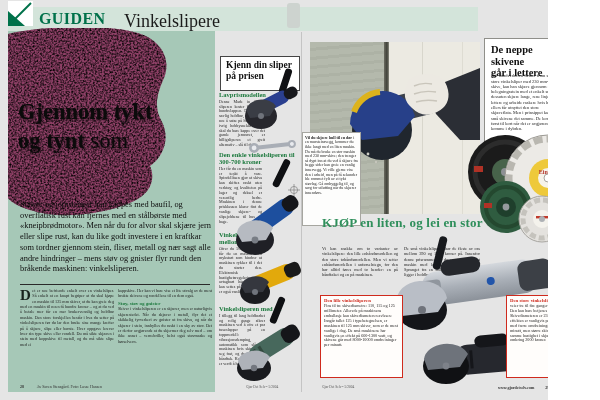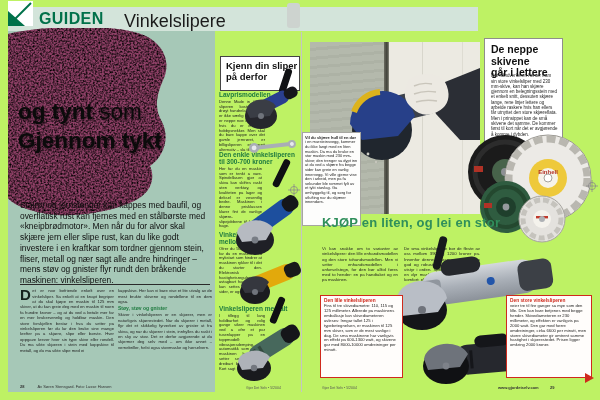--- a/index.html
+++ b/index.html
@@ -1,17 +1,17 @@
 <!DOCTYPE html>
 <html><head>
 <meta charset="utf-8">
 <style>
   html,body{margin:0;padding:0;background:#ffffff;}
-  #canvas{position:relative;width:600px;height:400px;background:#bef264;
-          font-family:Liberation Sans, sans-serif;overflow:hidden;}
+  #canvas{position:relative;width:548px;height:400px;background:#e5e5e5;
+          font-family:Liberation Serif, serif;overflow:hidden;}
   .abs{position:absolute;}
   
   .tw{position:absolute;overflow:hidden;}
   .tx{transform:scale(.5);transform-origin:0 0;width:200%;
       font-size:8.4px;line-height:10.8px;text-align:justify;color:#1d1d1d;}
   .cap{float:left;font-size:30px;line-height:25px;font-weight:bold;margin:1px 3px 0 0;color:#16231c;}
   .shead{position:absolute;width:77px;font-size:6.5px;line-height:7.4px;font-weight:bold;color:#1e7a3f;}
   .greensub{font-weight:bold;color:#1e7a3f;font-size:10px;margin:4px 0 1px 0;text-align:left;}
   .boxtitle{font-weight:bold;font-size:9.5px;line-height:11px;color:#111;}
   .redbox{position:absolute;background:#fffdfb;border:1px solid #cf2a1d;}
@@ -48,24 +48,24 @@
       <path d="M0 6 C30 -2 96 -4 126 4 C152 10 164 30 156 50 C148 68 146 80 154 94
                C162 110 156 128 142 138 C148 152 142 166 124 174
                C102 184 66 190 40 186 C20 183 4 176 0 170 Z" fill="#8e4066"></path>
       <path d="M0 6 C30 -2 96 -4 126 4 C152 10 164 30 156 50 C148 68 146 80 154 94
                C162 110 156 128 142 138 C148 152 142 166 124 174
                C102 184 66 190 40 186 C20 183 4 176 0 170 Z" fill="#551d3a" filter="url(#grain)"></path>
     </svg>
   </div>
 
   <div class="abs" style="left:18px;top:97px;width:200px;font-size:22.5px;line-height:29px;color:#0b0b0b;text-shadow:1px 2px 2px rgba(0,0,0,.45);">
+    <div style="font-weight:bold;">Gjennom tykt</div>
     <div>
       <b>og tynt</b><span> som</span>
     </div>
-    <div style="font-weight:bold;">Gjennom tykt</div>
   </div>
 
   <div class="abs" style="left:20px;top:200px;width:192px;font-size:8.4px;line-height:10.7px;color:#0e0e0e;">Stålrør og jernstenger kan kappes med baufil, og overflatisk rust kan fjernes med en stålbørste med «kneipbrødmotor». Men når du for alvor skal skjære jern eller slipe rust, kan du like godt investere i en kraftkar som tordner gjennom stein, fliser, metall og nær sagt alle andre hindringer – mens støv og gnister flyr rundt den bråkende maskinen: vinkelsliperen.</div>
 
   <div class="abs" style="left:20px;top:284px;width:190px;height:1px;background:#2a2a2a;"></div>
 
   <div class="tw" style="left:20px;top:288px;width:94px;height:92px;">
     <div class="tx">
       <span class="cap">D</span>
       <span>et er noe befriende enkelt over en vinkelsliper. Så enkelt at en knapt begriper at du skal kjøpe en maskin til 125 mm skiver, at du kan greie deg med en maskin til noen få hundre kroner – og at du ved å betale mer får en mer brukervennlig og holdbar maskin. Den store forskjellen består i hva du setter på vinkelsliperen før du lar den bruke sine mange krefter på å skjære, slipe eller børste. Hver oppgave krever hver sin type skive eller rondell. Du må sikte skjæren i stein med koppskive til metall, og du må sikte slipe med ei</span>
@@ -85,21 +85,21 @@
       <span style="display:inline-block;width:22px;"></span>
       <span>Av Søren Stensgård. Foto: Lasse Hansen</span>
     </div>
   </div>
   <div class="tw" style="left:246px;top:385px;width:56px;height:9px;">
     <div class="tx foot" style="font-size:7px;color:#555;">Gjør Det Selv • 5/2004</div>
   </div>
 
   <div class="abs" style="left:220px;top:56px;width:73px;height:30px;background:#fff;border:1px solid #444;padding:3px 0 0 5px;">
     <div class="boxtitle">Kjenn din sliper</div>
-    <div class="boxtitle">på derfor</div>
+    <div class="boxtitle">på prisen</div>
   </div>
 
   <div class="shead" style="left:219px;top:91px;">Lavprismodellen</div>
   <div class="tw" style="left:219px;top:99px;width:46px;height:52px;">
     <div class="tx" style="font-size:8.2px;line-height:9.6px;">Denne Made in China-sliperen koster bare drøyt hundrelappen. Den er ikke særlig holdbar, og er neppe noe å satse på hvis du er en ivrig hobbysnekker. Men skal du bare kappe over det gamle jernrøret, er billigsliperen et greit alternativ – slå til da.</div>
   </div>
 
   <div class="shead" style="left:219px;top:151px;">Den enkle vinkelsliperen til 300-700 kroner</div>
   <div class="tw" style="left:219px;top:166px;width:43px;height:64px;">
     <div class="tx" style="font-size:8.2px;line-height:9.6px;">Her får du en maskin som er tenkt å vare. Spindellåsen gjør at skiva kan skiftes raskt uten verktøy, og kvaliteten på lager og deksel er vesentlig bedre. Maskinen i denne prisklassen klarer fint de vanlige skjære- og slipejobbene til hus og hage.</div>

